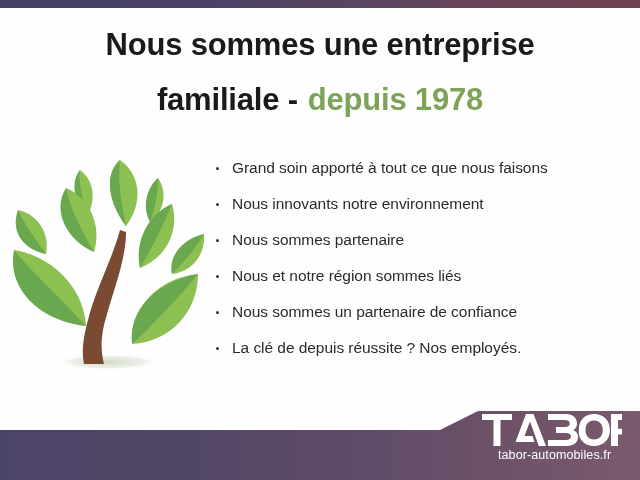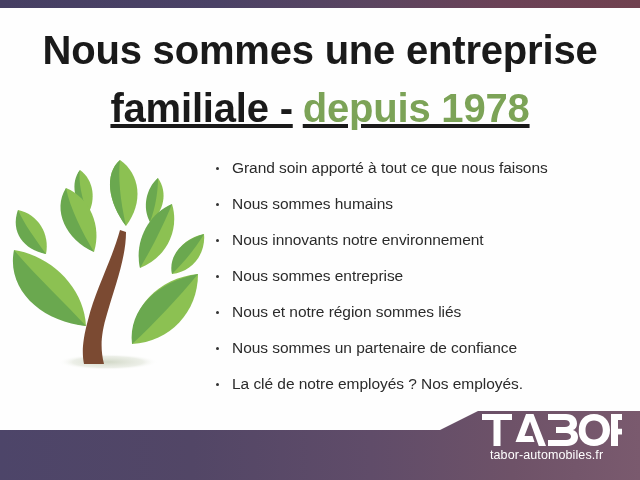--- a/index.html
+++ b/index.html
@@ -39,28 +39,27 @@
     position: absolute;
     left: 30px;
     top: 26px;
     width: 580px;
     text-align: center;
     line-height: 1.22;
     letter-spacing: -0.2px;
   }
   #headline .ln {
     display: block;
-    font-size: 40px;
+    font-size: 31px;
     font-weight: bold;
     color: #1a1a1a;
     white-space: nowrap;
   }
   #headline .ln2 {
-    margin-top: 9px;
-    text-decoration: underline;
+    margin-top: 17px;
   }
   .hl-dark { color: #1a1a1a; }
   .hl-accent { color: #7ca357; }
   .hl-gap { display: inline-block; width: 10px; }
 
   
   #tree-illustration {
     position: absolute;
     left: 8px;
     top: 148px;
@@ -133,21 +132,21 @@
     width: 140px;
     height: 32px;
   }
   #brand-wordmark svg {
     display: block;
     width: 140px;
     height: 32px;
   }
   #brand-tagline {
     position: absolute;
-    left: 8px;
+    left: 16px;
     top: 36px;
     font-size: 12.5px;
     color: #ffffff;
     white-space: nowrap;
     letter-spacing: 0.1px;
   }
 </style>
 </head>
 <body>
 
@@ -222,41 +221,37 @@
     </svg>
   </div>
 
   <div id="bullet-list">
     <div class="bullet-row">
       <span class="bullet-dot"></span>
       <span class="bullet-text">Grand soin apporté à tout ce que nous faisons</span>
     </div>
     <div class="bullet-row">
       <span class="bullet-dot"></span>
-      <span class="bullet-text">Nous sommes humains</span>
-    </div>
-    <div class="bullet-row">
-      <span class="bullet-dot"></span>
       <span class="bullet-text">Nous innovants notre environnement</span>
     </div>
     <div class="bullet-row">
       <span class="bullet-dot"></span>
-      <span class="bullet-text">Nous sommes entreprise</span>
+      <span class="bullet-text">Nous sommes partenaire</span>
     </div>
     <div class="bullet-row">
       <span class="bullet-dot"></span>
       <span class="bullet-text">Nous et notre région sommes liés</span>
     </div>
     <div class="bullet-row">
       <span class="bullet-dot"></span>
       <span class="bullet-text">Nous sommes un partenaire de confiance</span>
     </div>
     <div class="bullet-row">
       <span class="bullet-dot"></span>
-      <span class="bullet-text">La clé de notre employés ? Nos employés.</span>
+      <span class="bullet-text">La clé de depuis réussite ? Nos employés.</span>
     </div>
   </div>
 
   <div id="bottom-bar">
     <svg viewBox="0 0 640 75" xmlns="http://www.w3.org/2000/svg" preserveAspectRatio="none">
       <defs>
         <linearGradient id="barGrad" x1="0" y1="0" x2="1" y2="0">
           <stop offset="0%" stop-color="#4d4569"></stop>
           <stop offset="30%" stop-color="#524666"></stop>
           <stop offset="58%" stop-color="#604c69"></stop>

